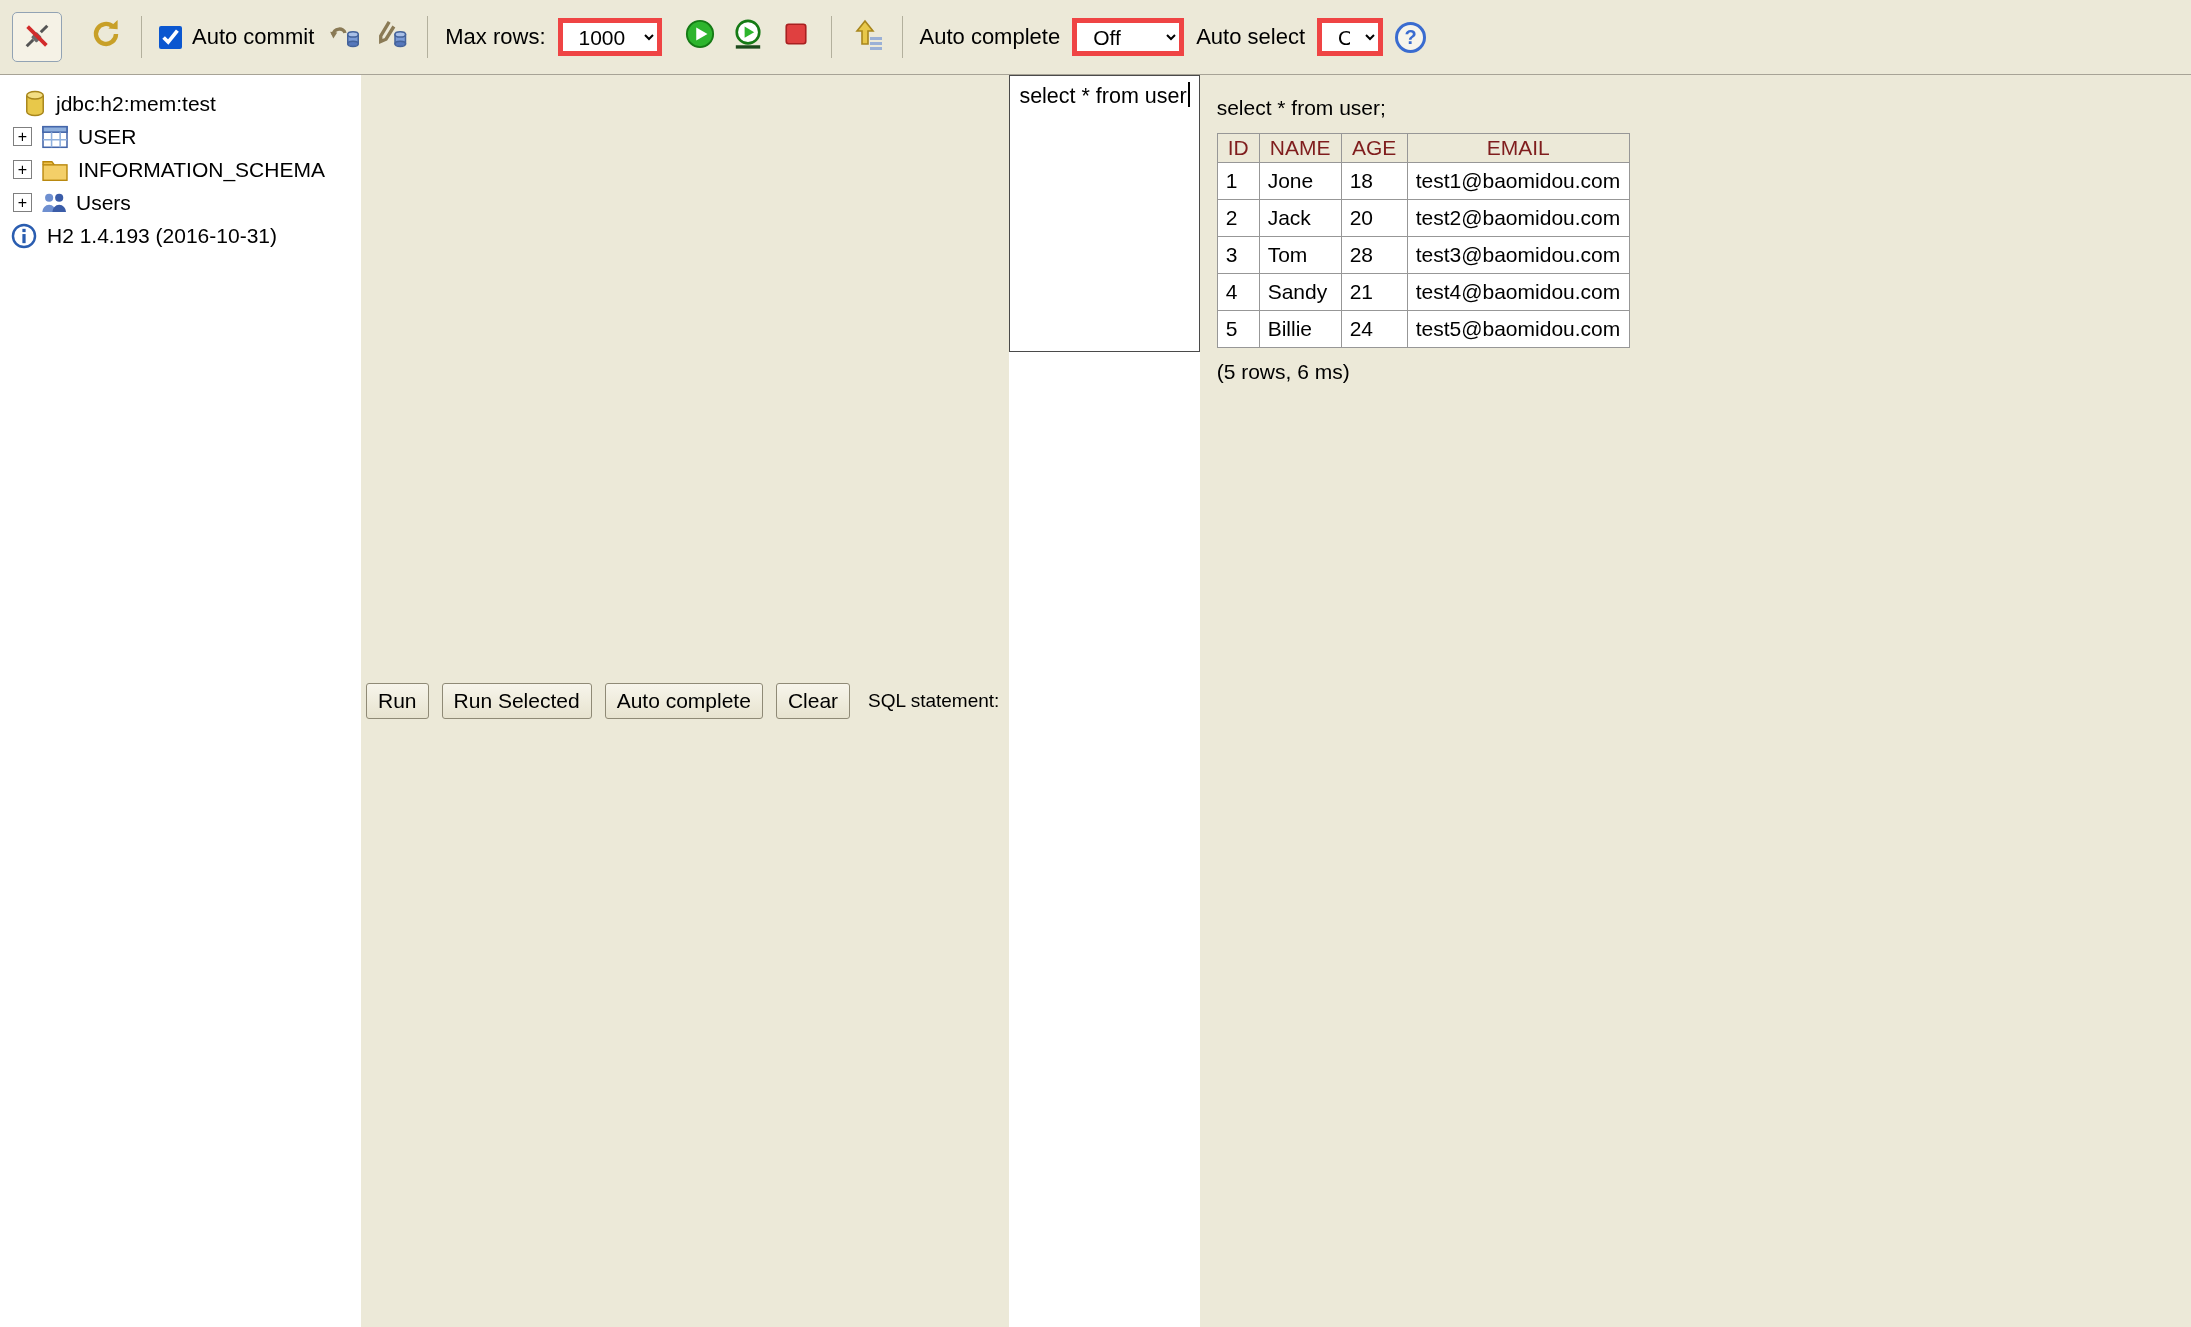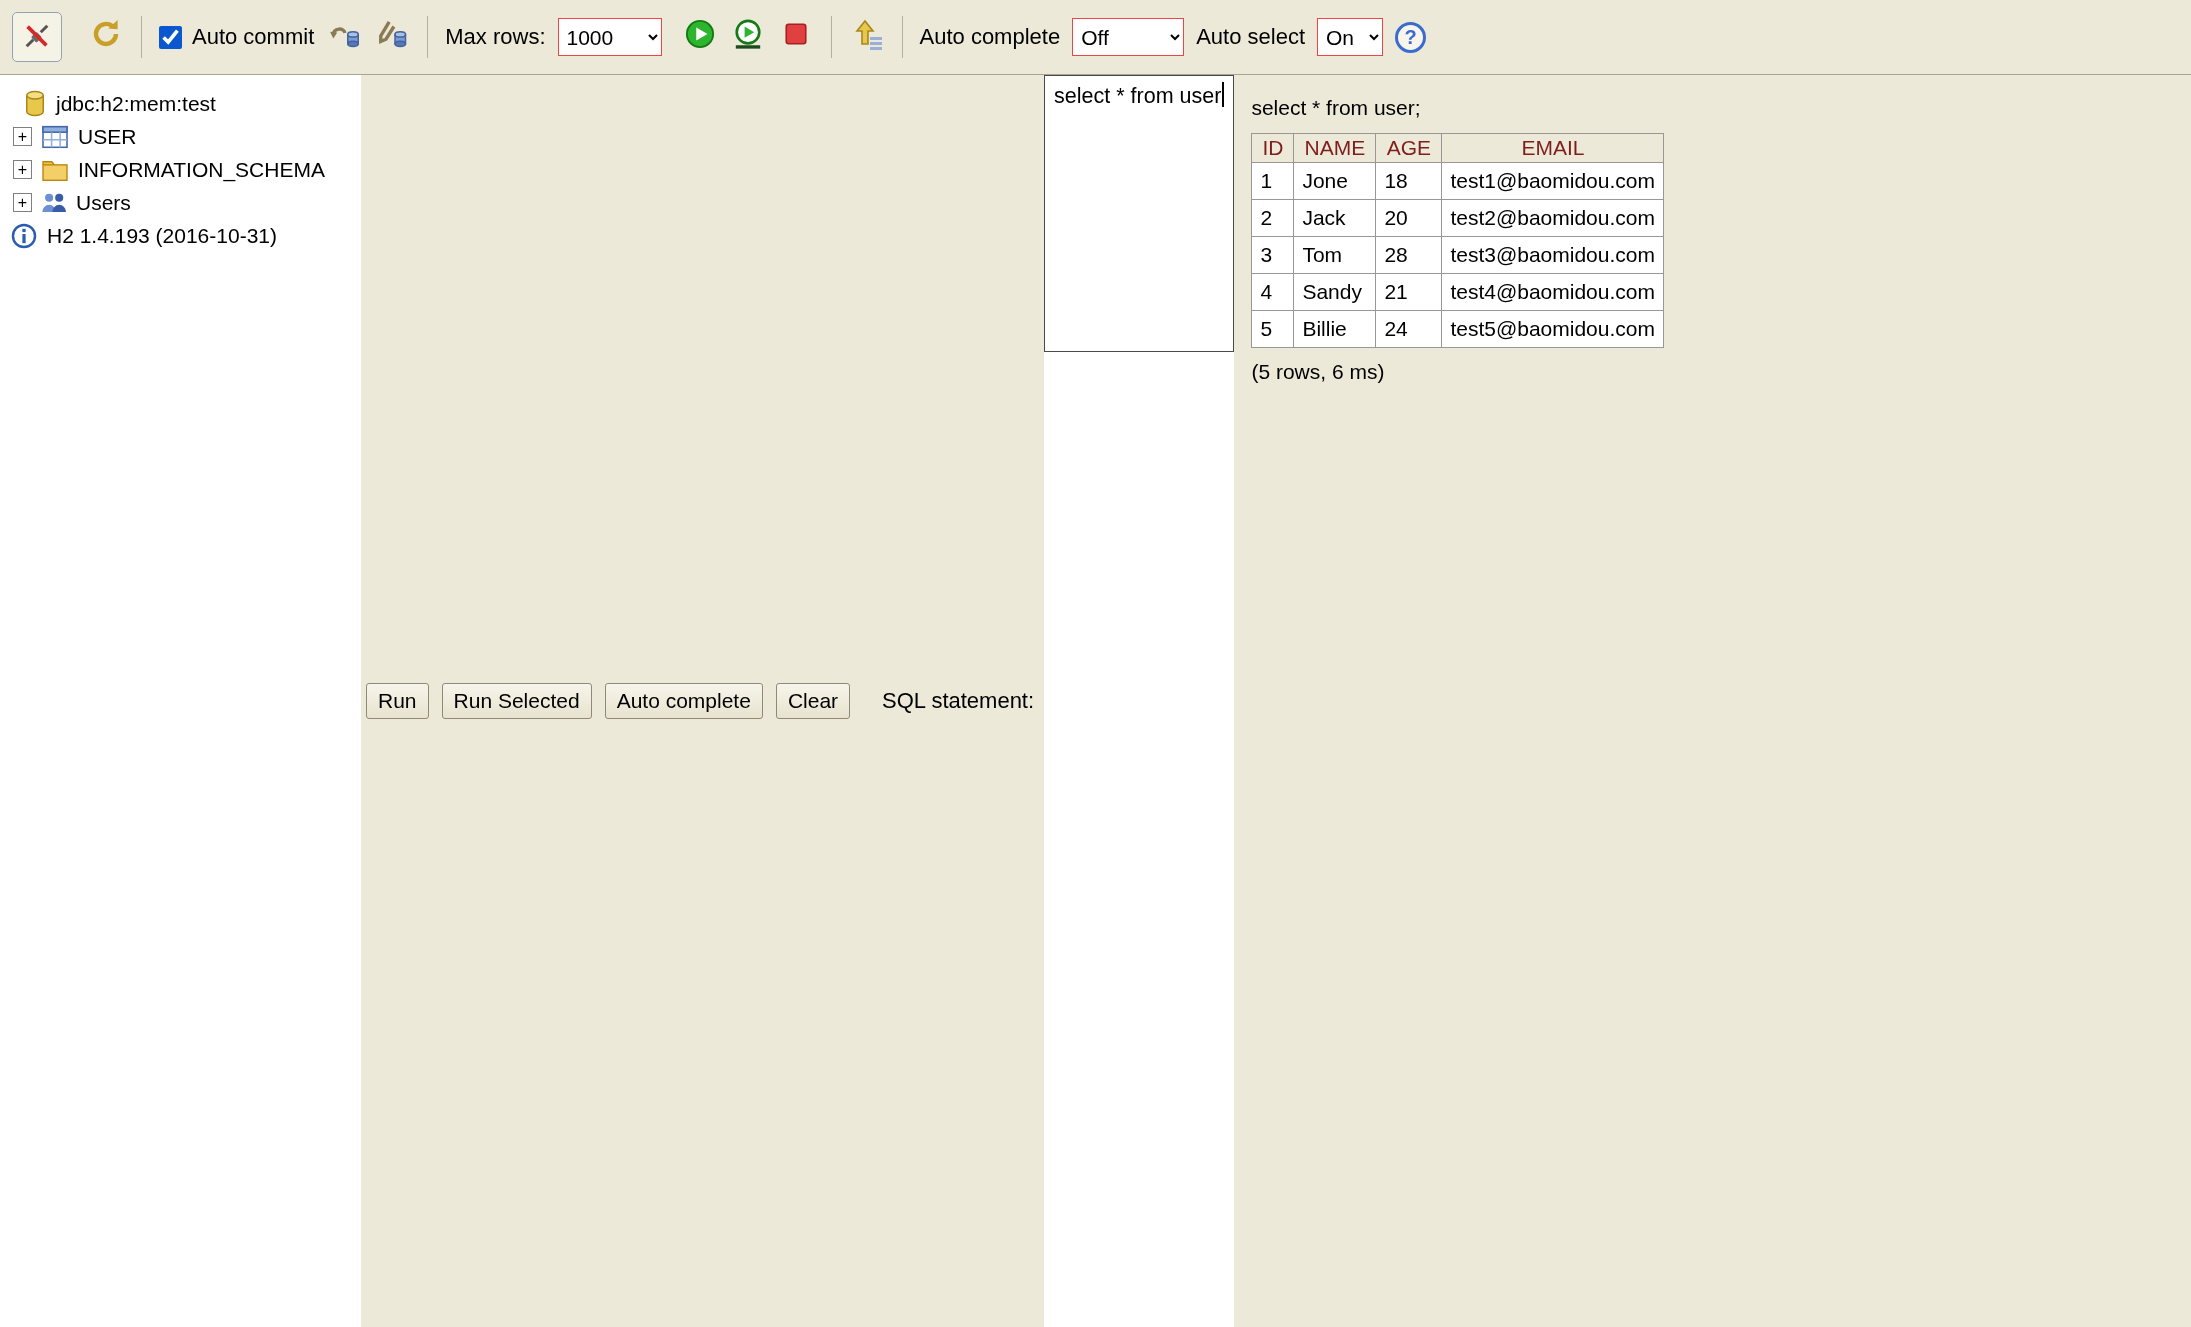--- a/index.html
+++ b/index.html
@@ -21,21 +21,21 @@
     border-radius:5px; display:flex; align-items:center; justify-content:center;
     padding:0; cursor:pointer;
   }
   .tb-icon { width:36px; height:36px; display:flex; align-items:center; justify-content:center; cursor:pointer; }
   .sep { width:1px; height:42px; background:#b3b09d; margin:0 5px; flex:0 0 auto; }
   .tb-check { display:flex; align-items:center; gap:10px; cursor:pointer; }
   .tb-check input { width:23px; height:23px; accent-color:#0b57d0; margin:0; cursor:pointer; }
   .tb-label { white-space:nowrap; }
   select {
     font-family:inherit; font-size:21px; height:38px; background:#fff;
-    border:1px solid #ef4444; padding:0 4px; cursor:pointer;
+    border:5px solid #ef4444; padding:0 12px; cursor:pointer;
   }
   .sel-maxrows { width:104px; }
   .sel-autocomplete { width:112px; }
   .sel-autoselect { width:66px; }
   .help {
     width:31px; height:31px; border:3px solid #3a6cd0; border-radius:50%;
     color:#3a6cd0; font-weight:bold; font-size:20px; background:#f7f5ec;
     display:flex; align-items:center; justify-content:center; cursor:pointer;
     box-sizing:border-box;
   }
@@ -60,21 +60,21 @@
   .main { flex:1; display:flex; flex-direction:row; min-width:0; background:#fff; }
   .query-bar {
     background:#ece9d8; display:flex; align-items:center; gap:13px;
     padding:5px 10px 5px 5px; font-size:21px; flex:0 0 auto;
   }
   .btn {
     font-family:inherit; font-size:21px; color:#000; padding:5px 11px;
     background:linear-gradient(#f7f5eb,#e7e3cf); border:1px solid #8f8a76;
     border-radius:3px; cursor:pointer; white-space:nowrap;
   }
-  .sql-label { margin-left:19px; font-size:22px; }
+  .sql-label { margin-left:5px; font-size:19px; }
   .sql-editor {
     flex:0 0 auto; height:277px; background:#fff; border:1px solid #4a4a4a;
     box-sizing:border-box; padding:6px 9px; font-size:21.5px; cursor:text;
   }
   .caret { display:inline-block; width:2px; height:25px; background:#000; vertical-align:-4px; margin-left:1px; }
 
   
   .results { flex:1; background:#fff; min-height:0; }
   .results-panel {
     width:1207px; height:100%; box-sizing:border-box; background:#ece9d8;

